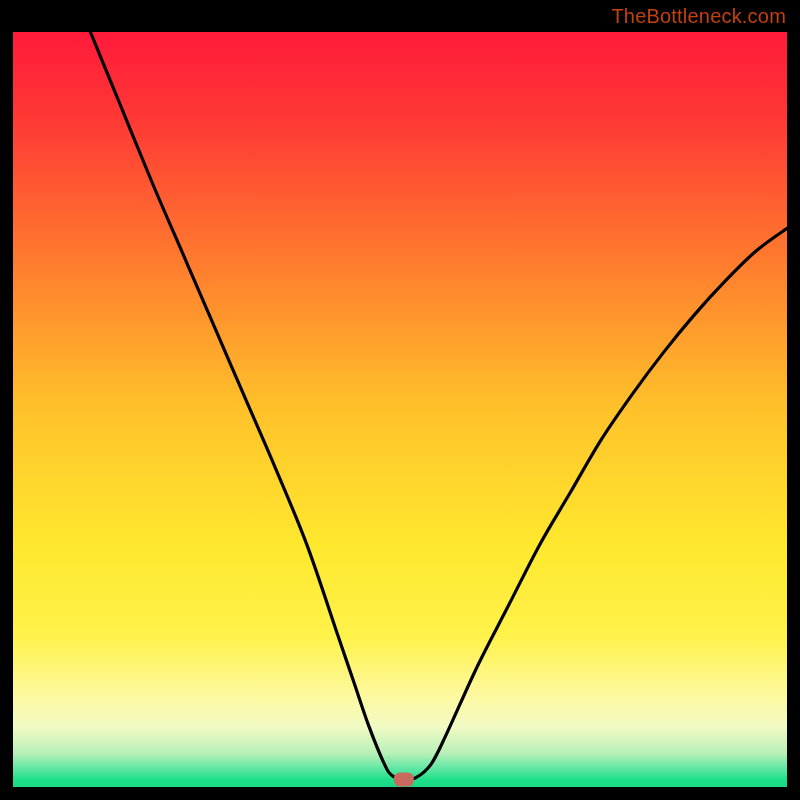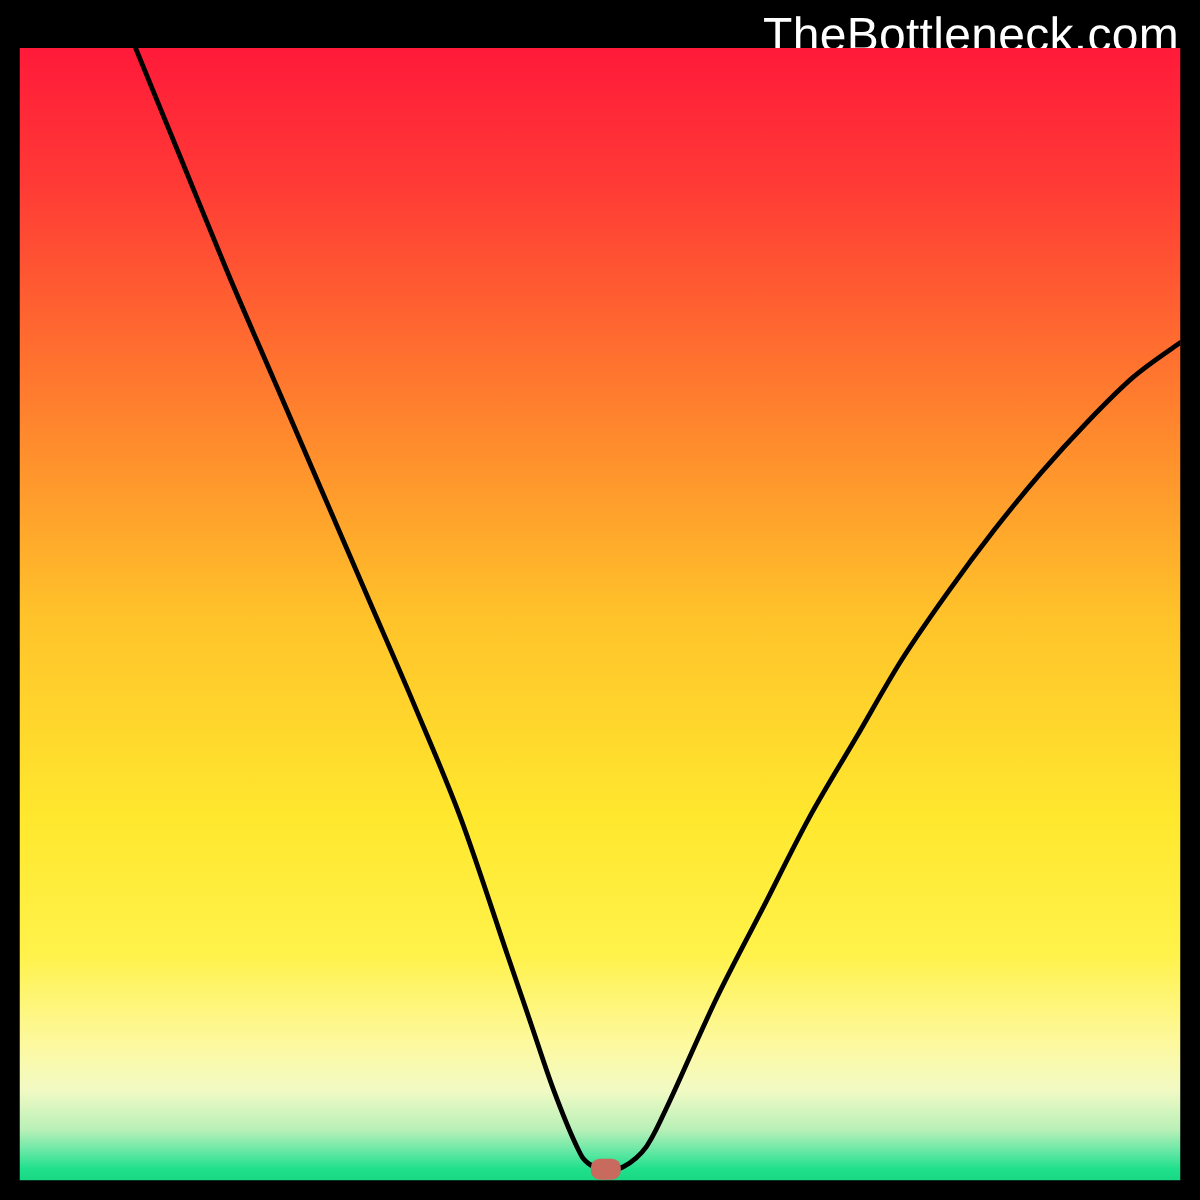--- a/index.html
+++ b/index.html
@@ -43,22 +43,22 @@
     position: absolute;
     left: 0;
     top: 0;
     width: 774px;
     height: 755px;
   }
   .watermark {
     position: absolute;
     top: 5px;
     right: 14px;
-    color: #ffffff;
-    font-size: 32px;
+    color: #c2410c;
+    font-size: 20px;
     font-weight: 500;
     letter-spacing: 0.2px;
     white-space: nowrap;
   }
 </style>
 </head>
 <body>
 
 <div class="stage">
 

